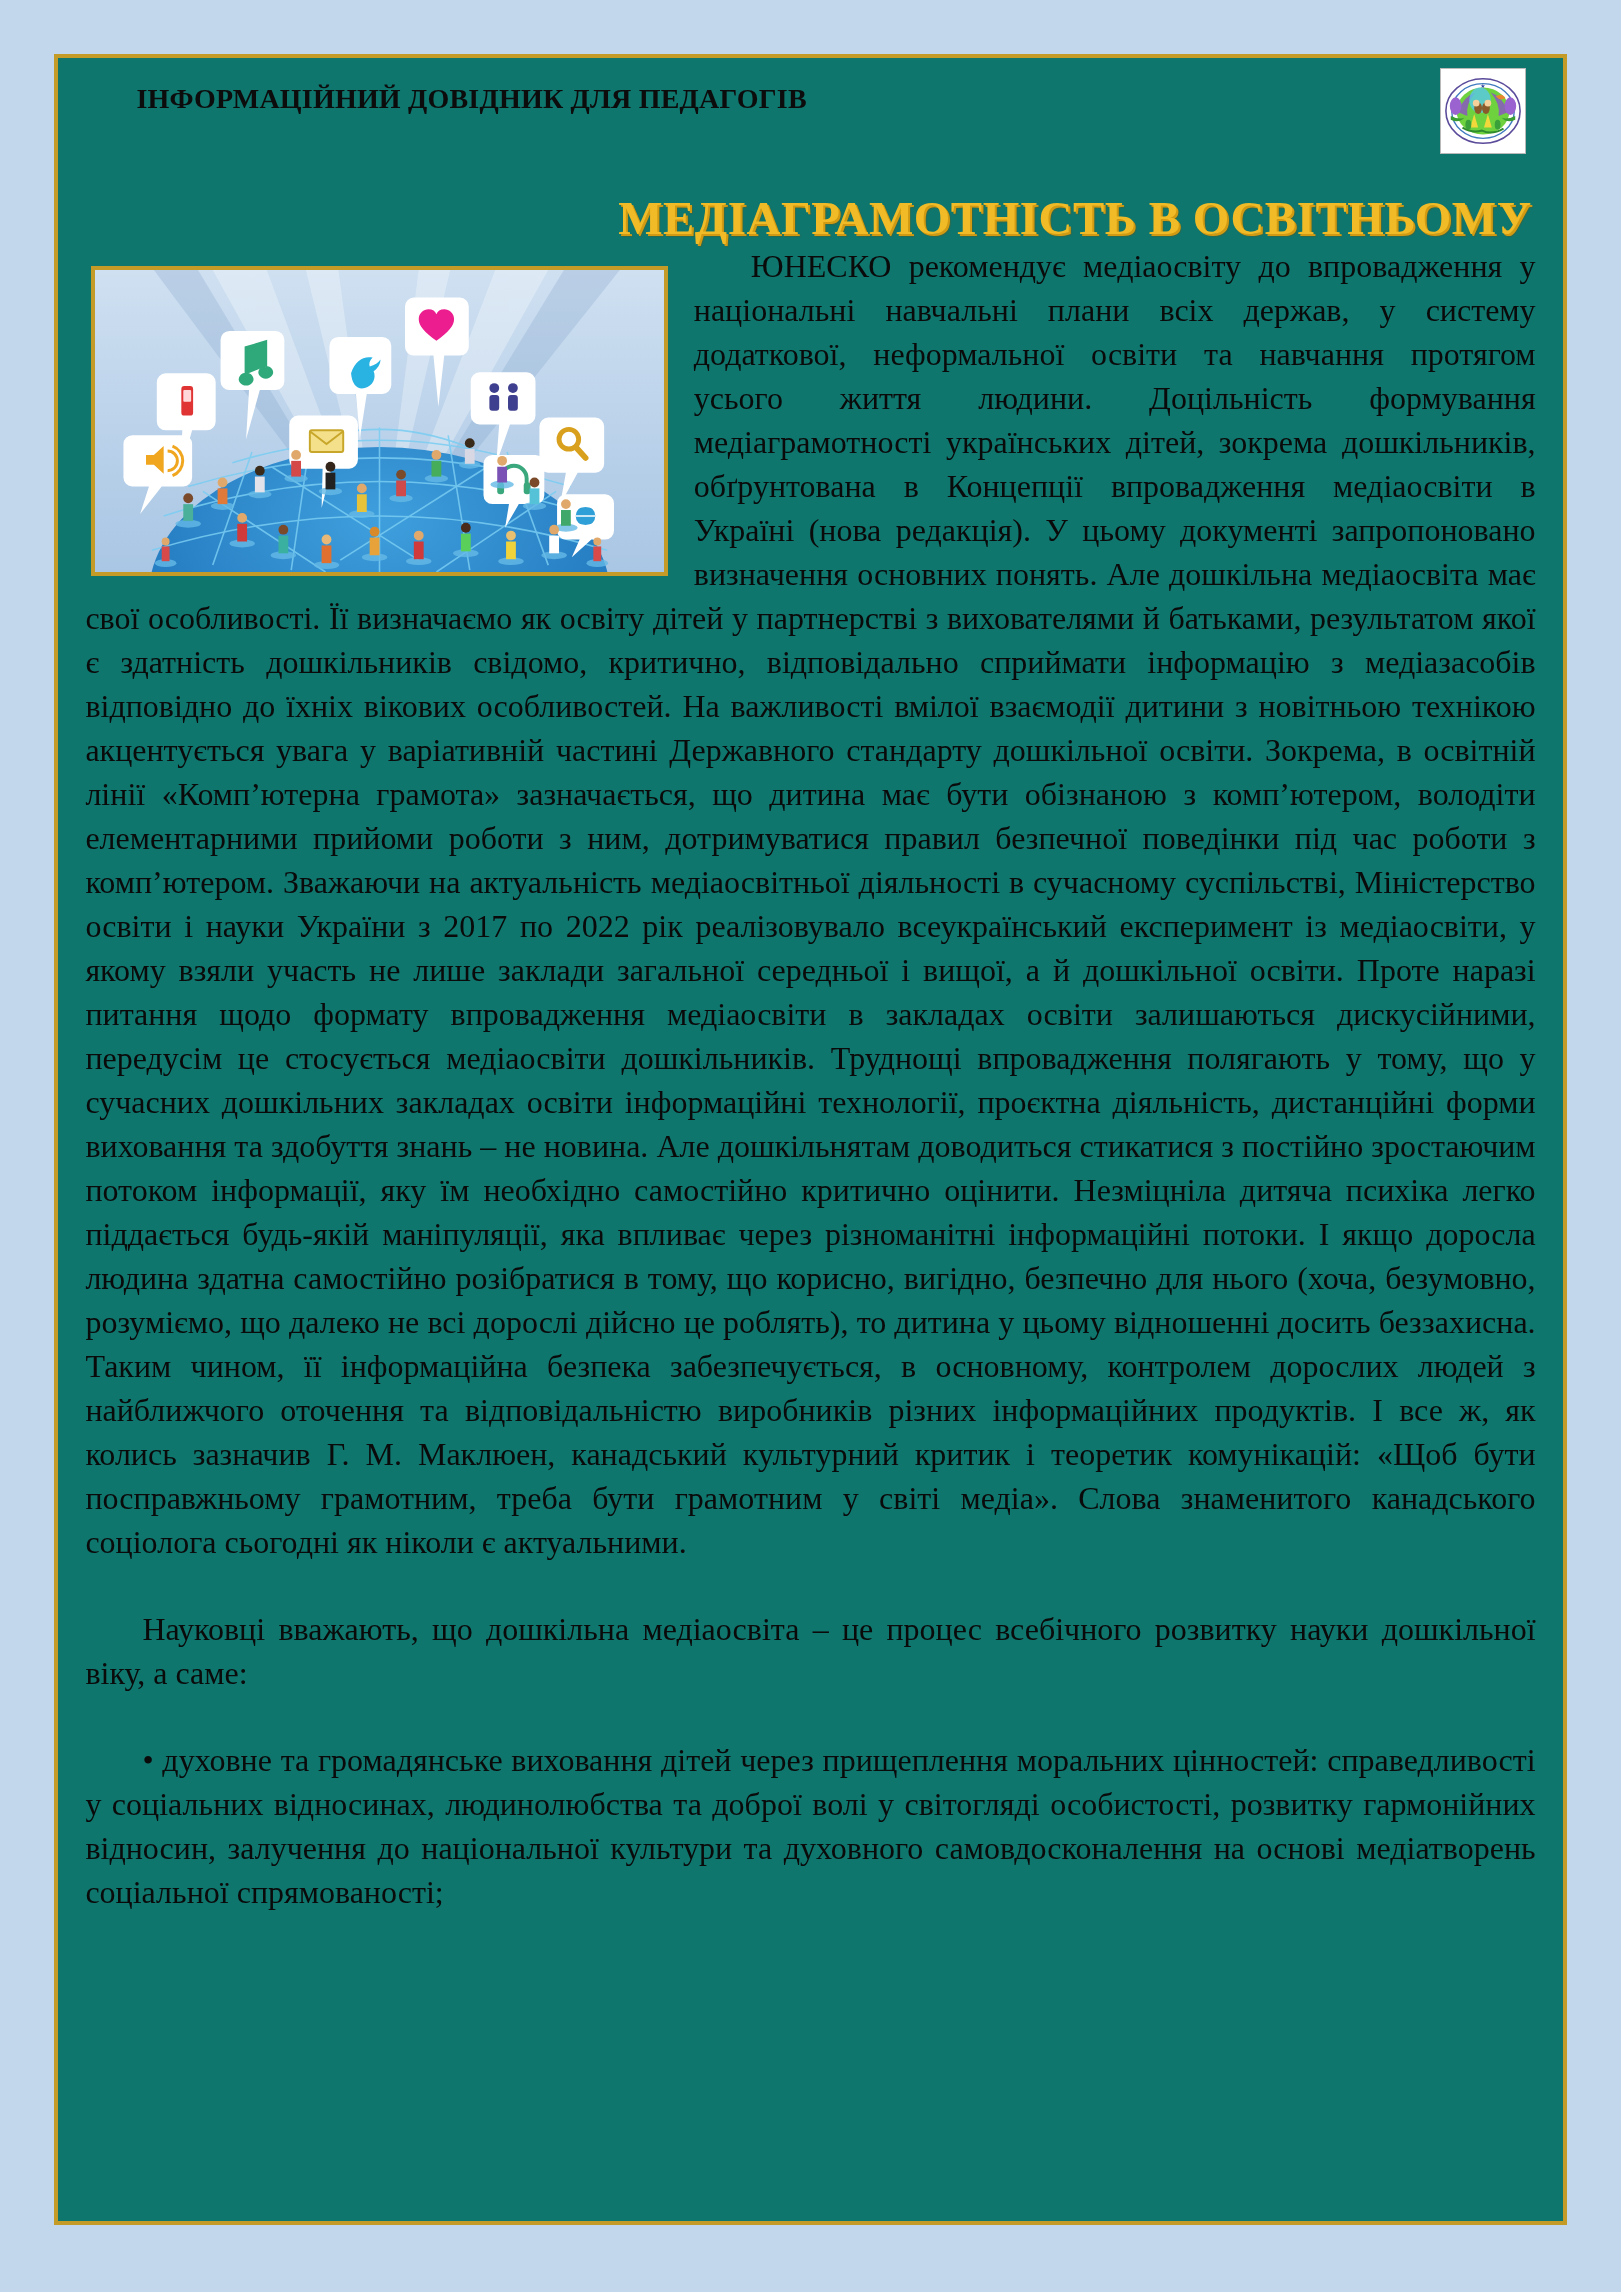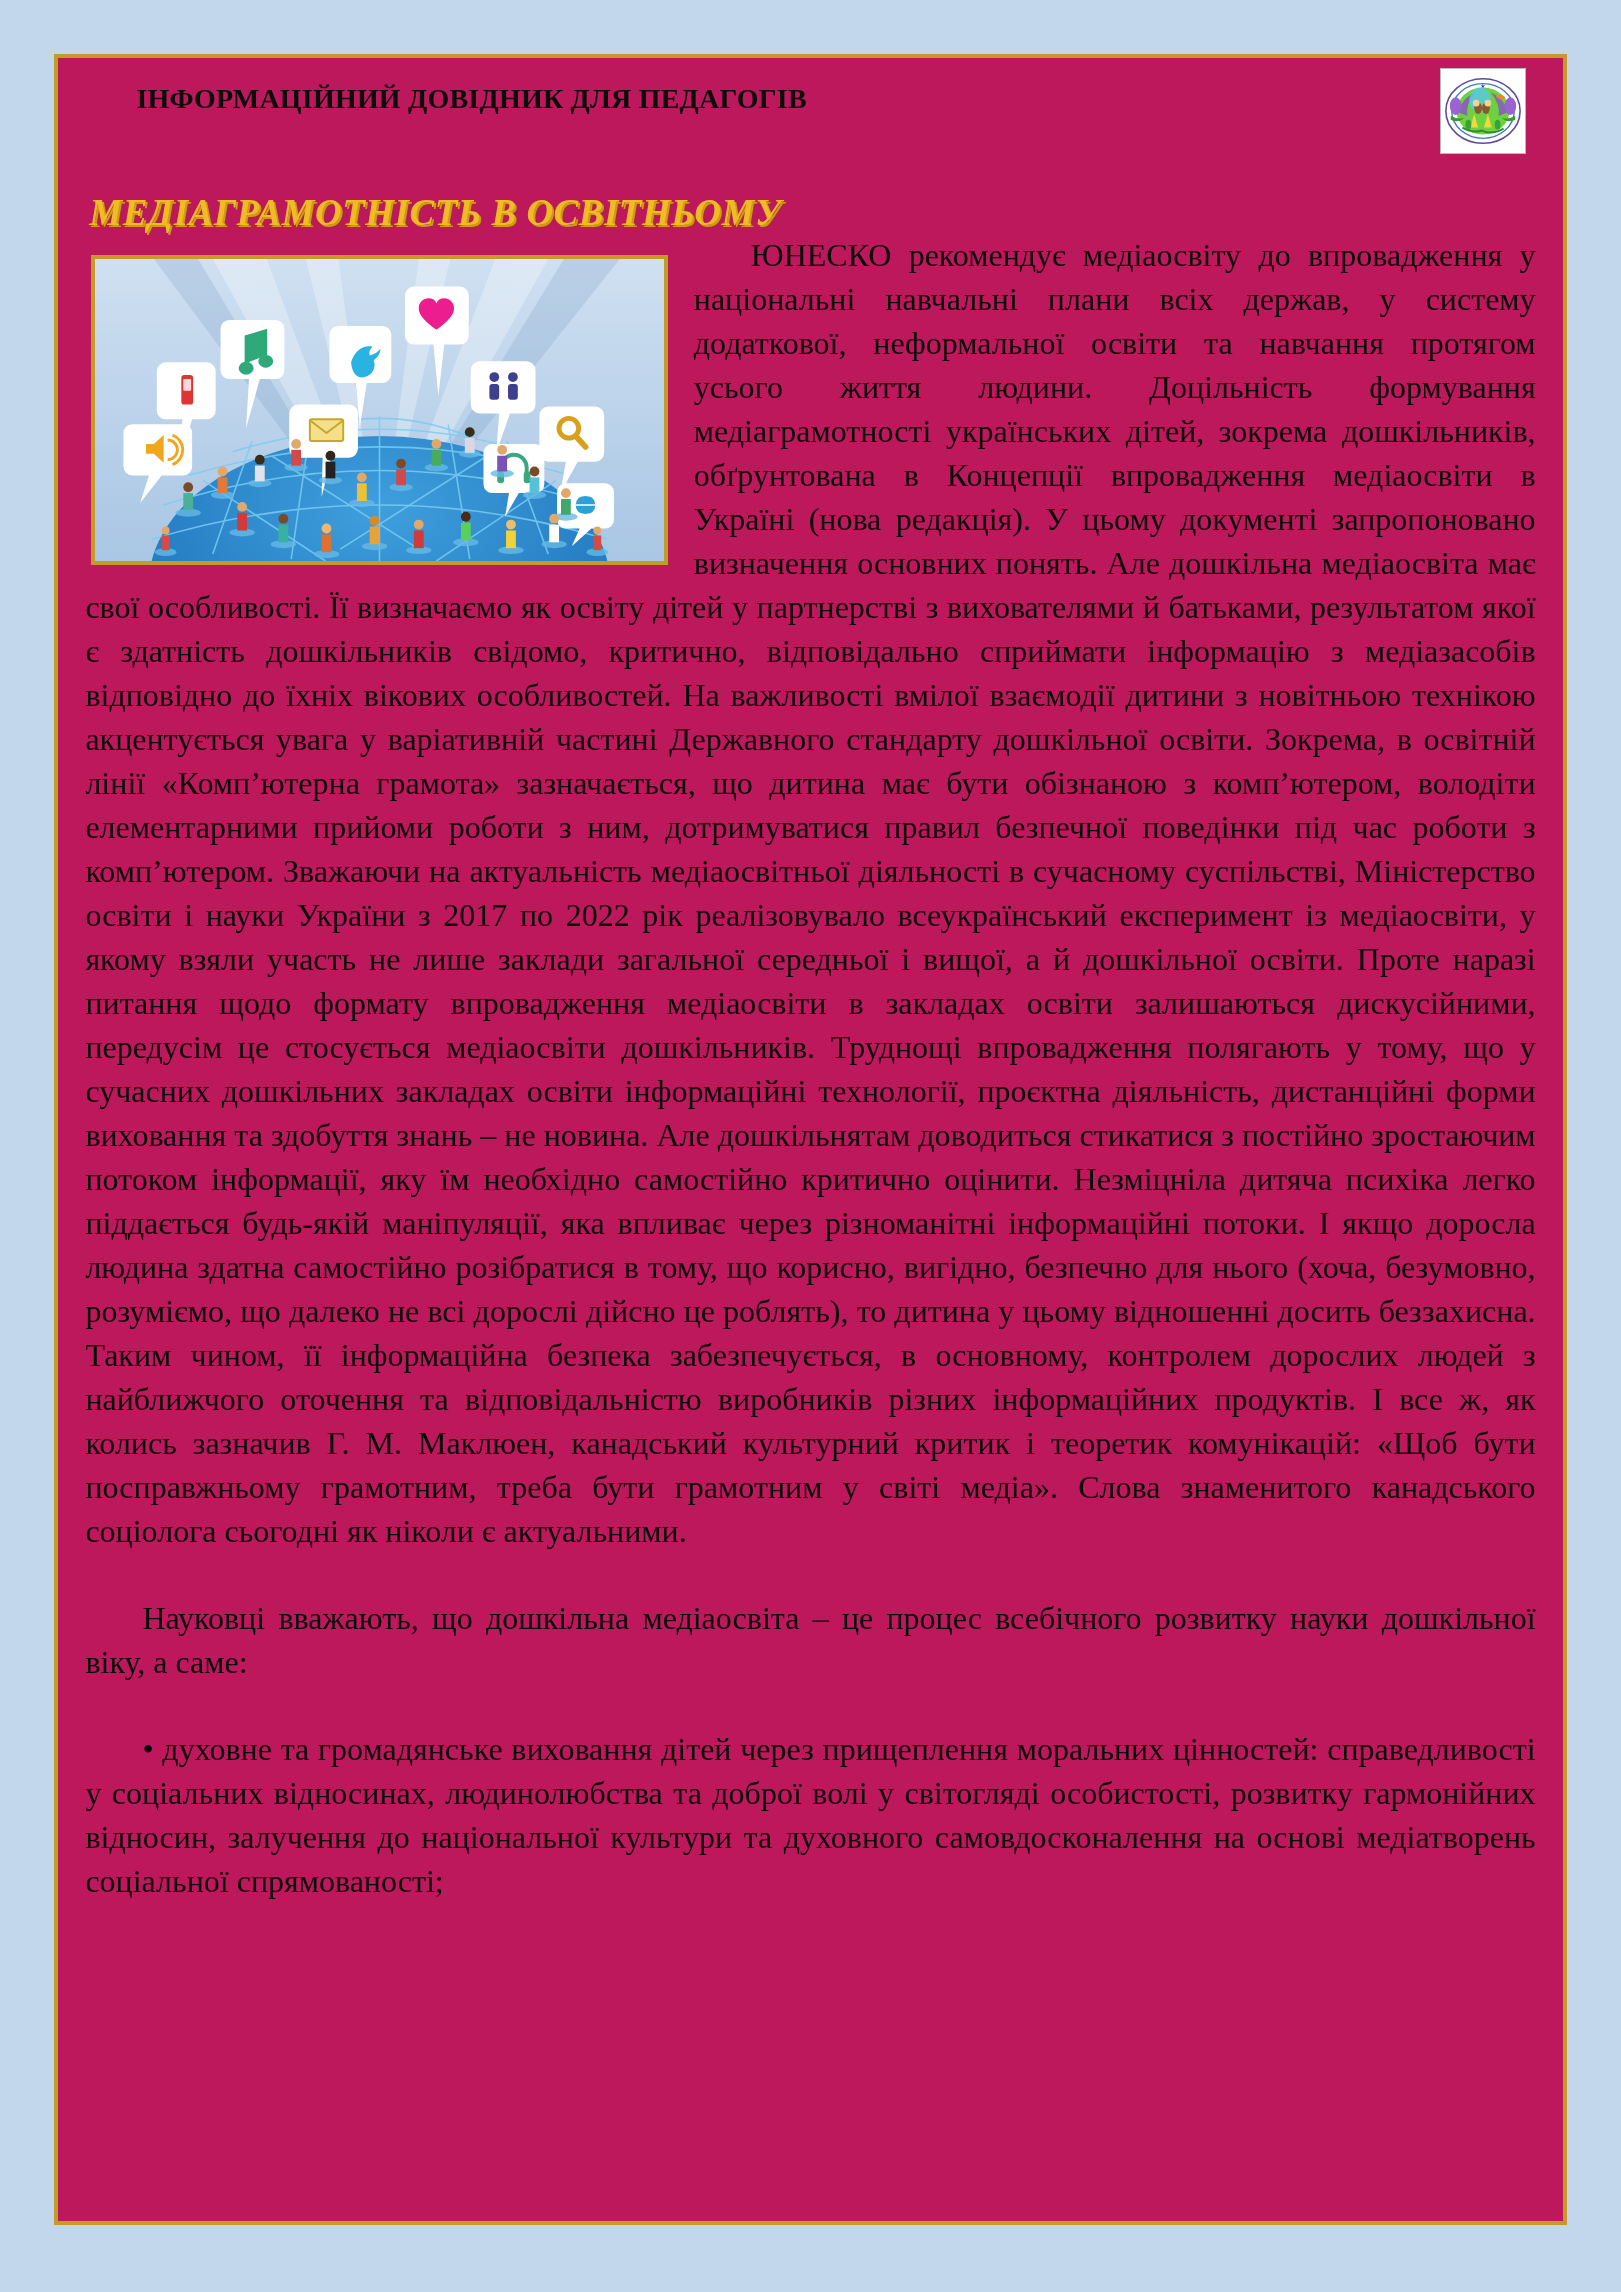--- a/index.html
+++ b/index.html
@@ -17,21 +17,21 @@
 
   
   #page {
     position: absolute;
     left: 54px;
     top: 54px;
     width: 1513px;   
     height: 2171px;
     border: 4.9px solid #c39b26;
     box-sizing: border-box;
-    background: #be185d;
+    background: #0f766e;
   }
 
   #inner {
     position: absolute;
     left: 0; top: 0; right: 0; bottom: 0;
     padding: 13.7px 27.4px 0 27.4px;
     box-sizing: border-box;
   }
 
   
@@ -60,31 +60,30 @@
     width: 84px;
     height: 84px;
     background: #ffffff;
     border: 1px solid #b9b9b9;
     overflow: hidden;
   }
   .logo-box svg { display: block; }
 
   
   .doc-title {
-    text-align: left;
+    text-align: right;
     font-family: "Liberation Serif", "DejaVu Serif", serif;
     font-weight: bold;
-    font-size: 37px;
+    font-size: 47px;
     line-height: 1.12;
     color: #f0bb26;
     text-shadow: 2px 2px 0 #d19a12, 2.9px 2.9px 1px rgba(120,80,0,0.30);
     letter-spacing: 0.5px;
     margin: 3.9px 0 0 0;
     padding: 0 3.9px;
-    font-style: italic;
   }
   .doc-title .tline { display: block; white-space: nowrap; }
 
   
   .illus {
     float: left;
     width: 577px;
     height: 310px;
     margin: 21.6px 25.5px 5.9px 5.9px;
     border: 4.9px solid #c39b26;

